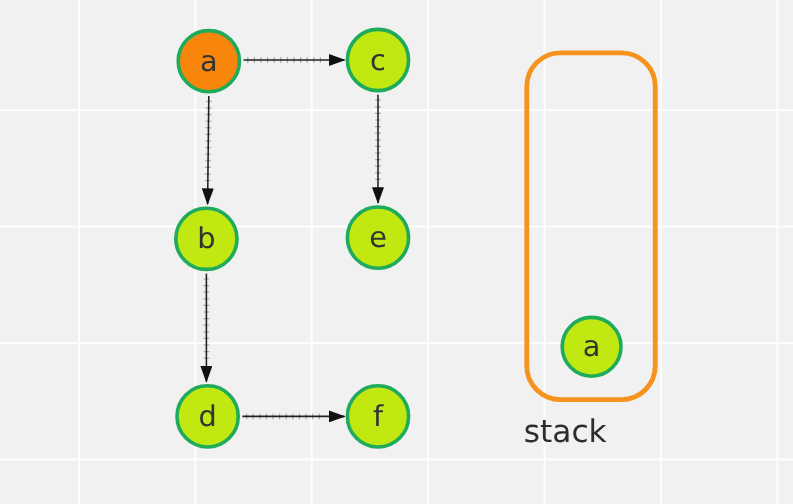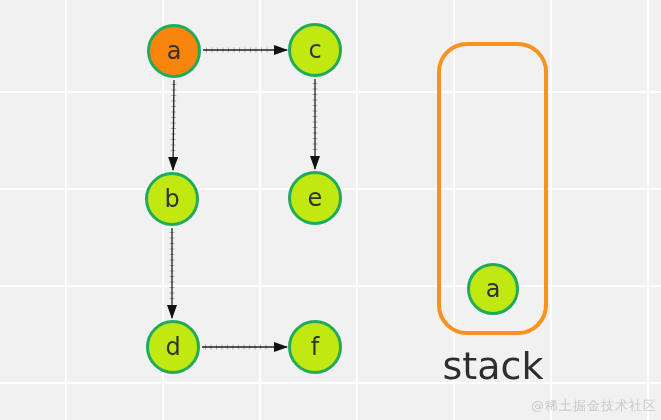--- a/index.html
+++ b/index.html
@@ -47,24 +47,24 @@
     position: absolute;
     left: 437px; top: 42px;
     width: 111px; height: 293px;
     box-sizing: border-box;
     border: 4px solid #f6921e;
     border-radius: 30px;
     background: transparent;
   }
   .stack-label {
     position: absolute;
-    left: 427px; top: 347px;
+    left: 405px; top: 347px;
     width: 132px;
     text-align: center;
-    font-size: 38px;
+    font-size: 26px;
     color: #2d2d2d;
     line-height: 1;
   }
   .watermark {
     position: absolute;
     right: 4px; top: 397px;
     font-size: 13px;
     color: #c9c9c9;
     letter-spacing: 1px;
   }
@@ -118,15 +118,14 @@
   <div class="node" style="left:146px; top:320px;">d</div>
 
   <div class="node" style="left:288px; top:320px;">f</div>
 
   <div class="stack-box"></div>
 
   <div class="node in-stack" style="left:467px; top:263px;">a</div>
 
   <div class="stack-label">stack</div>
 
-  <div class="watermark">@稀土掘金技术社区</div>
 
 </div>
 
 </body></html>

